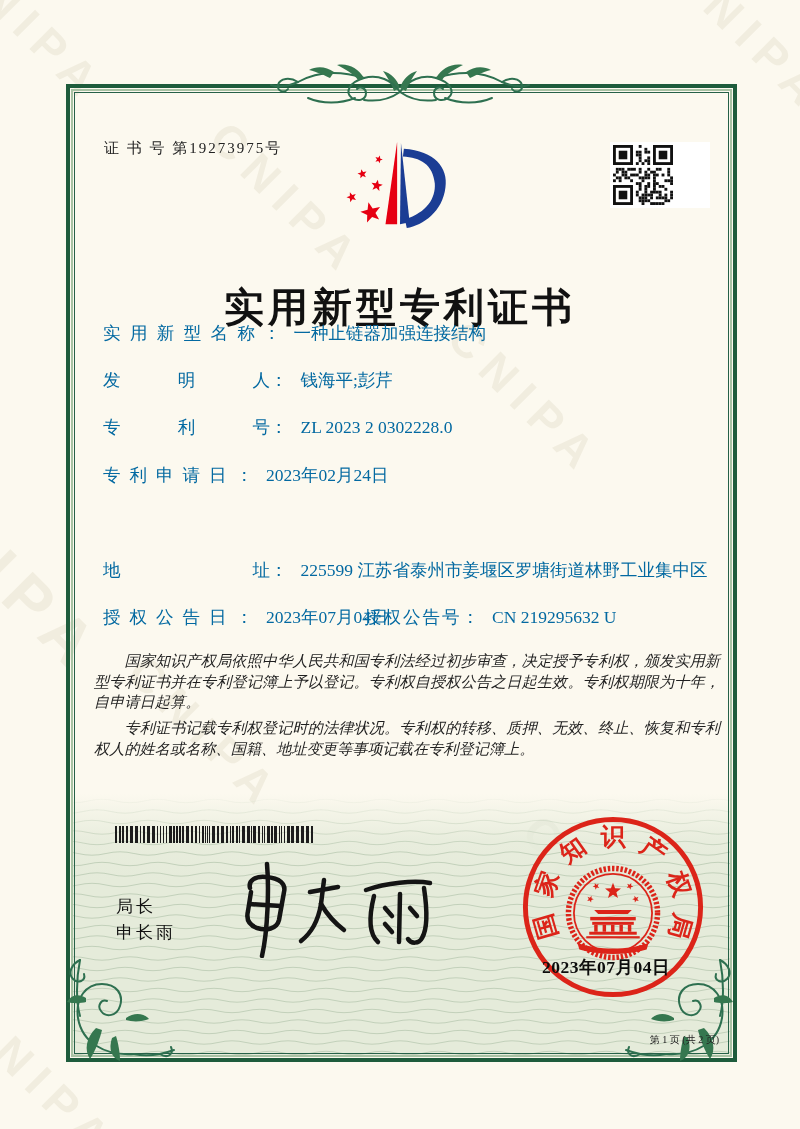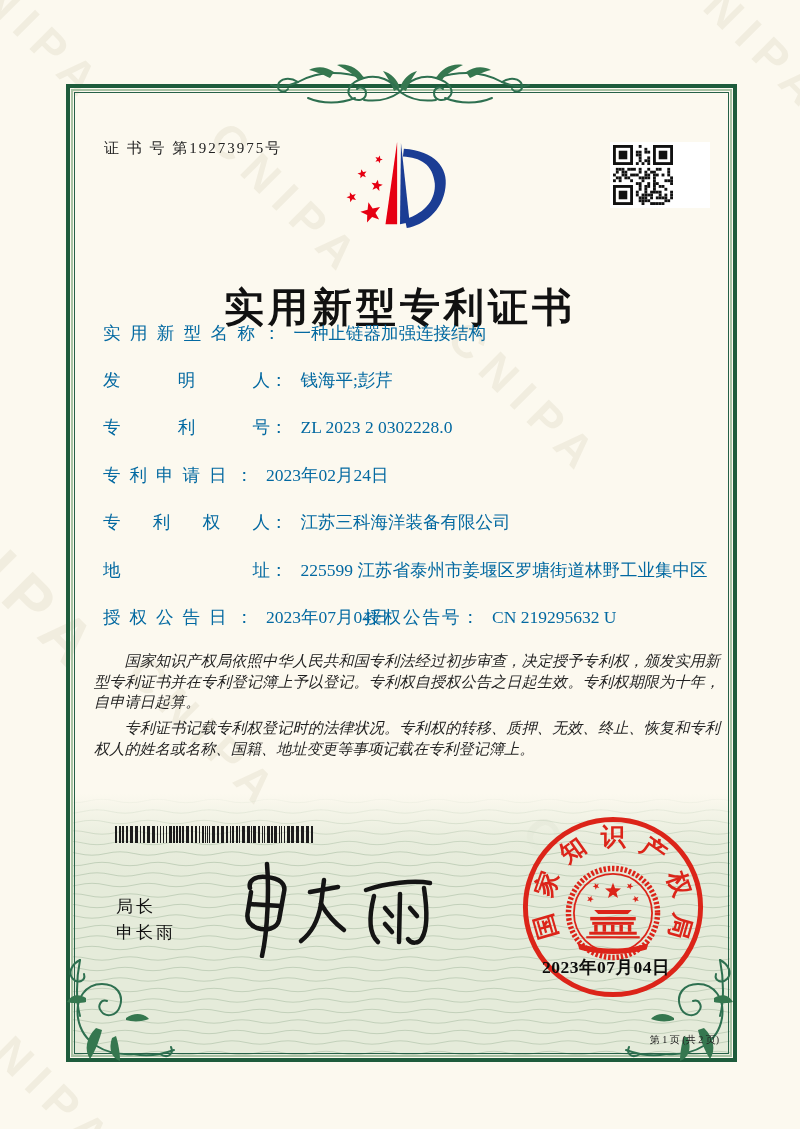--- a/index.html
+++ b/index.html
@@ -301,23 +301,20 @@
   </div>
   <div class="frow" style="top:368px">
     <span class="lab lab-j">发明人</span><span class="colon">：</span><span class="val">钱海平;彭芹</span>
   </div>
   <div class="frow" style="top:415px">
     <span class="lab lab-j">专利号</span><span class="colon">：</span><span class="val">ZL 2023 2 0302228.0</span>
   </div>
   <div class="frow" style="top:463px">
     <span class="lab lab-d">专利申请日</span><span class="colon">：</span><span class="val val-d">2023年02月24日</span>
   </div>
-  <div class="frow" style="top:510px">
-    <span class="lab lab-j">专利权人</span><span class="colon">：</span><span class="val">江苏三科海洋装备有限公司</span>
-  </div>
   <div class="frow" style="top:558px">
     <span class="lab lab-j">地址</span><span class="colon">：</span><span class="val">225599 江苏省泰州市姜堰区罗塘街道林野工业集中区</span>
   </div>
   <div class="frow" style="top:605px">
     <span class="lab lab-d">授权公告日</span><span class="colon">：</span><span class="val val-d">2023年07月04日</span>
     <span class="pair2">
       <span class="lab lab-d2">授权公告号</span><span class="colon">：</span><span class="val val-d">CN 219295632 U</span>
     </span>
   </div>
 

